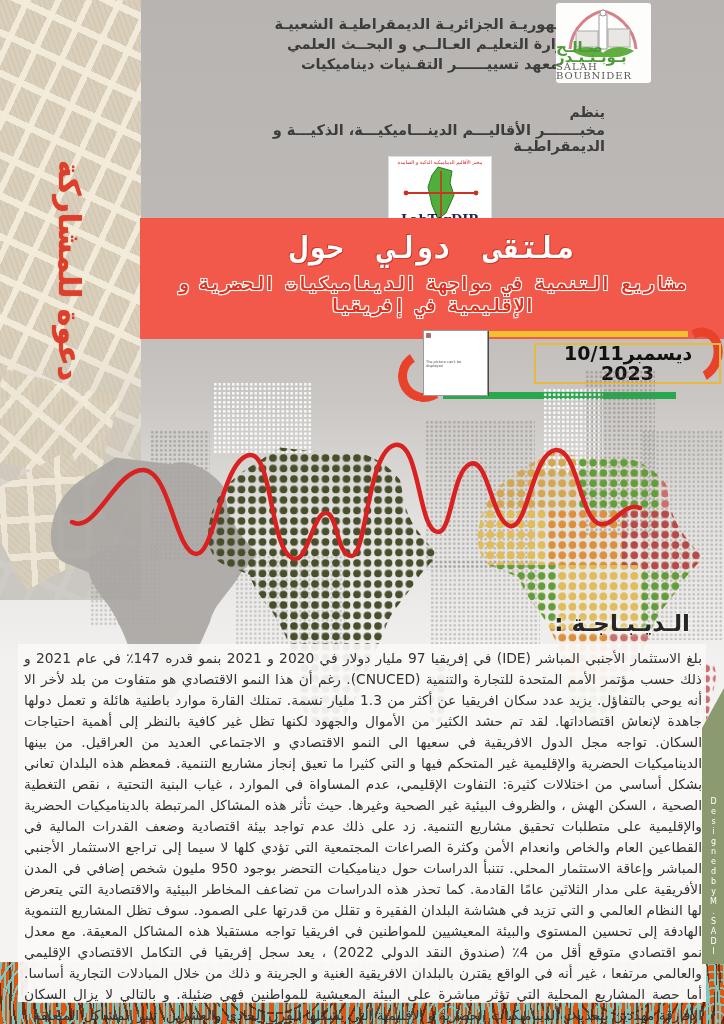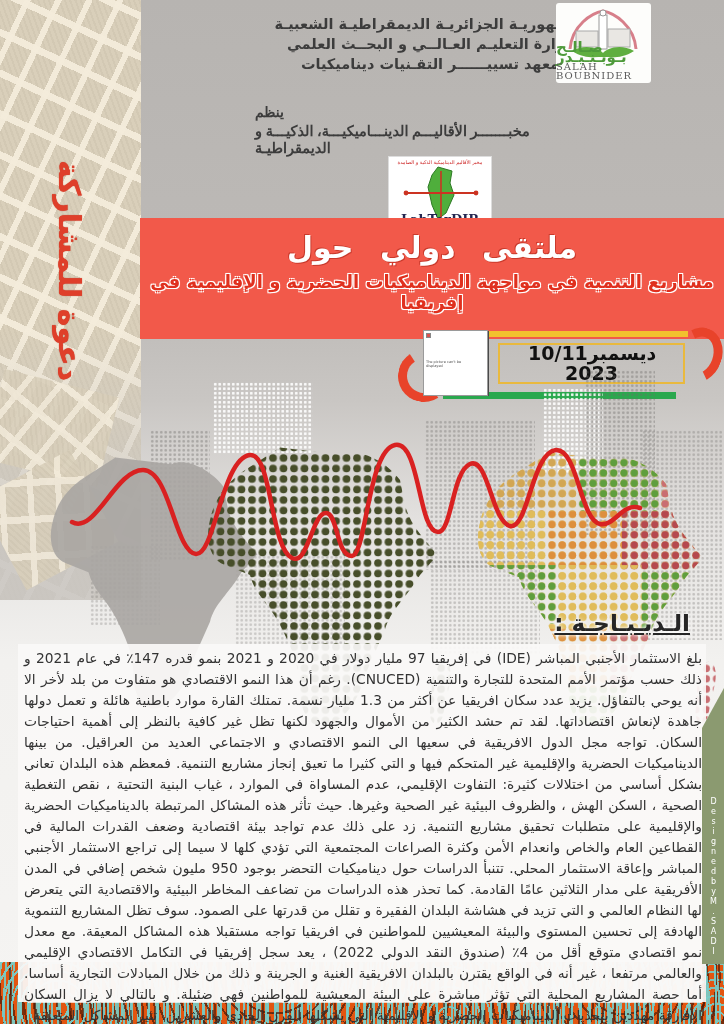--- a/index.html
+++ b/index.html
@@ -23,63 +23,63 @@
 
   
   .hdr{position:absolute;left:255px;top:14px;width:350px;direction:rtl;text-align:center;color:#3c3c3c;}
   .hdr div{font-size:14.5px;font-weight:bold;line-height:20px;}
   .uni-logo{position:absolute;left:556px;top:3px;width:95px;height:80px;background:#fdfdfb;border-radius:3px;
     display:flex;flex-direction:column;align-items:center;justify-content:flex-end;padding-bottom:3px;}
   .uni-logo svg{position:absolute;top:2px;left:6px;}
   .uni-logo .ar{font-size:15px;font-weight:bold;color:#4e9a3a;z-index:2;line-height:10px;}
   .uni-logo .lat{font-size:10px;letter-spacing:1px;color:#5a5a5a;z-index:2;line-height:9px;font-family:"DejaVu Serif",serif;}
 
-  .organize{position:absolute;left:255px;top:104px;width:350px;direction:rtl;text-align:left;color:#3c3c3c;font-family:Liberation Serif, serif;}
+  .organize{position:absolute;left:255px;top:104px;width:350px;direction:rtl;text-align:right;color:#3c3c3c;}
   .organize .l1{font-size:14px;font-weight:bold;}
   .organize .l2{font-size:14.5px;font-weight:bold;margin-top:2px;}
 
   .lab-logo{position:absolute;left:388px;top:156px;width:104px;height:74px;background:#fff;border:1px solid #ddd;
     display:flex;flex-direction:column;align-items:center;}
   .lab-logo svg{flex:0 0 auto;}
   .lab-logo .tiny{position:absolute;top:2px;font-size:5px;color:#cc2222;width:100%;text-align:center;line-height:6px;}
   .lab-logo .name{position:absolute;bottom:2px;font-size:13px;font-weight:bold;color:#23264f;font-family:"DejaVu Serif",serif;}
 
   
-  .banner{position:absolute;left:140px;top:218px;width:584px;height:121px;background:#f2594a;direction:rtl;text-align:center;}
+  .banner{position:absolute;left:140px;top:218px;width:584px;height:121px;background:#f2594a;direction:rtl;text-align:center;font-family:Liberation Mono, monospace;}
   .banner .title{margin-top:12px;font-size:30px;font-weight:bold;color:#fff;word-spacing:16px;
     text-shadow:1px 1px 0 #c93a2c,-1px -1px 0 #c93a2c;}
   .banner .subtitle{margin-top:6px;font-size:18px;font-weight:bold;color:#e0301e;
     text-shadow:0 0 2px #fff,1px 1px 0 #fff,-1px -1px 0 #fff,1px -1px 0 #fff,-1px 1px 0 #fff;}
 
   
   .bar-yellow{position:absolute;left:457px;top:331px;width:231px;height:6px;background:#f2c12e;}
   .bar-green{position:absolute;left:443px;top:392px;width:233px;height:7px;background:#2aa84e;}
   .arc{position:absolute;border:9px solid transparent;border-radius:50%;}
   .arc-right{left:676px;top:327px;width:46px;height:56px;border-right-color:#e8432a;border-top-color:#e8432a;transform:rotate(20deg);}
   .arc-left{left:398px;top:350px;width:52px;height:52px;border-left-color:#e8432a;border-bottom-color:#e8432a;transform:rotate(12deg);}
   .ph-box{position:absolute;left:423px;top:330px;width:65px;height:66px;background:#fff;border:1px solid #9a9a9a;padding:2px;}
   .ph-box .ico{display:inline-block;width:5px;height:5px;border:1px solid #888;background:#d9534f;vertical-align:top;}
   .ph-box .txt{display:inline-block;font-size:3.5px;color:#555;width:50px;line-height:4px;}
   .vline{position:absolute;left:488px;top:331px;width:1px;height:65px;background:#4a4a4a;}
-  .date-rect{position:absolute;left:498px;top:343px;width:187px;height:41px;border:2px solid #e9b93e;
+  .date-rect{position:absolute;left:534px;top:343px;width:187px;height:41px;border:2px solid #e9b93e;
     display:flex;flex-direction:column;justify-content:center;color:#111;}
   .date-rect .d1{direction:rtl;text-align:left;padding-left:28px;font-size:19px;font-weight:bold;line-height:19px;}
   .date-rect .d2{text-align:center;font-size:19px;font-weight:bold;line-height:20px;}
 
   
   .frag{position:absolute;opacity:.85;}
   .blk{position:absolute;}
   .dots-gray{background-image:radial-gradient(circle, rgba(108,106,103,.8) 1.1px, transparent 1.5px);background-size:4.5px 4.5px;}
   .dots-white{background-image:radial-gradient(circle, rgba(255,255,255,.95) 1.2px, transparent 1.6px);background-size:4.5px 4.5px;}
   .africa{position:absolute;}
   .wave{position:absolute;left:60px;top:420px;z-index:3;}
 
   
   .preamble-h{position:absolute;right:34px;top:610px;z-index:5;font-size:23px;font-weight:bold;color:#262626;
-    direction:rtl;text-shadow:0 0 3px #fff,0 0 6px #fff;letter-spacing:1px;text-decoration:underline;}
+    direction:rtl;text-shadow:0 0 3px #fff,0 0 6px #fff;letter-spacing:1px;}
   .text-panel{position:absolute;left:18px;top:644px;width:688px;height:358px;background:rgba(250,249,247,.93);z-index:4;}
   .body-text{position:absolute;left:24px;top:648px;width:678px;z-index:5;direction:rtl;text-align:justify;
     font-size:13.8px;line-height:21px;color:#333;}
 
   
   .credit-strip{position:absolute;left:702px;top:688px;width:22px;height:336px;z-index:7;}
   .credit-strip .green{position:absolute;left:0;top:0;width:100%;height:276px;background:#8b9a70;
     clip-path:polygon(0 40px,100% 0,100% 100%,0 100%);}
   .credit-strip .letters{position:absolute;left:0;top:54px;width:100%;height:270px;
     writing-mode:vertical-rl;text-orientation:upright;text-align:center;

